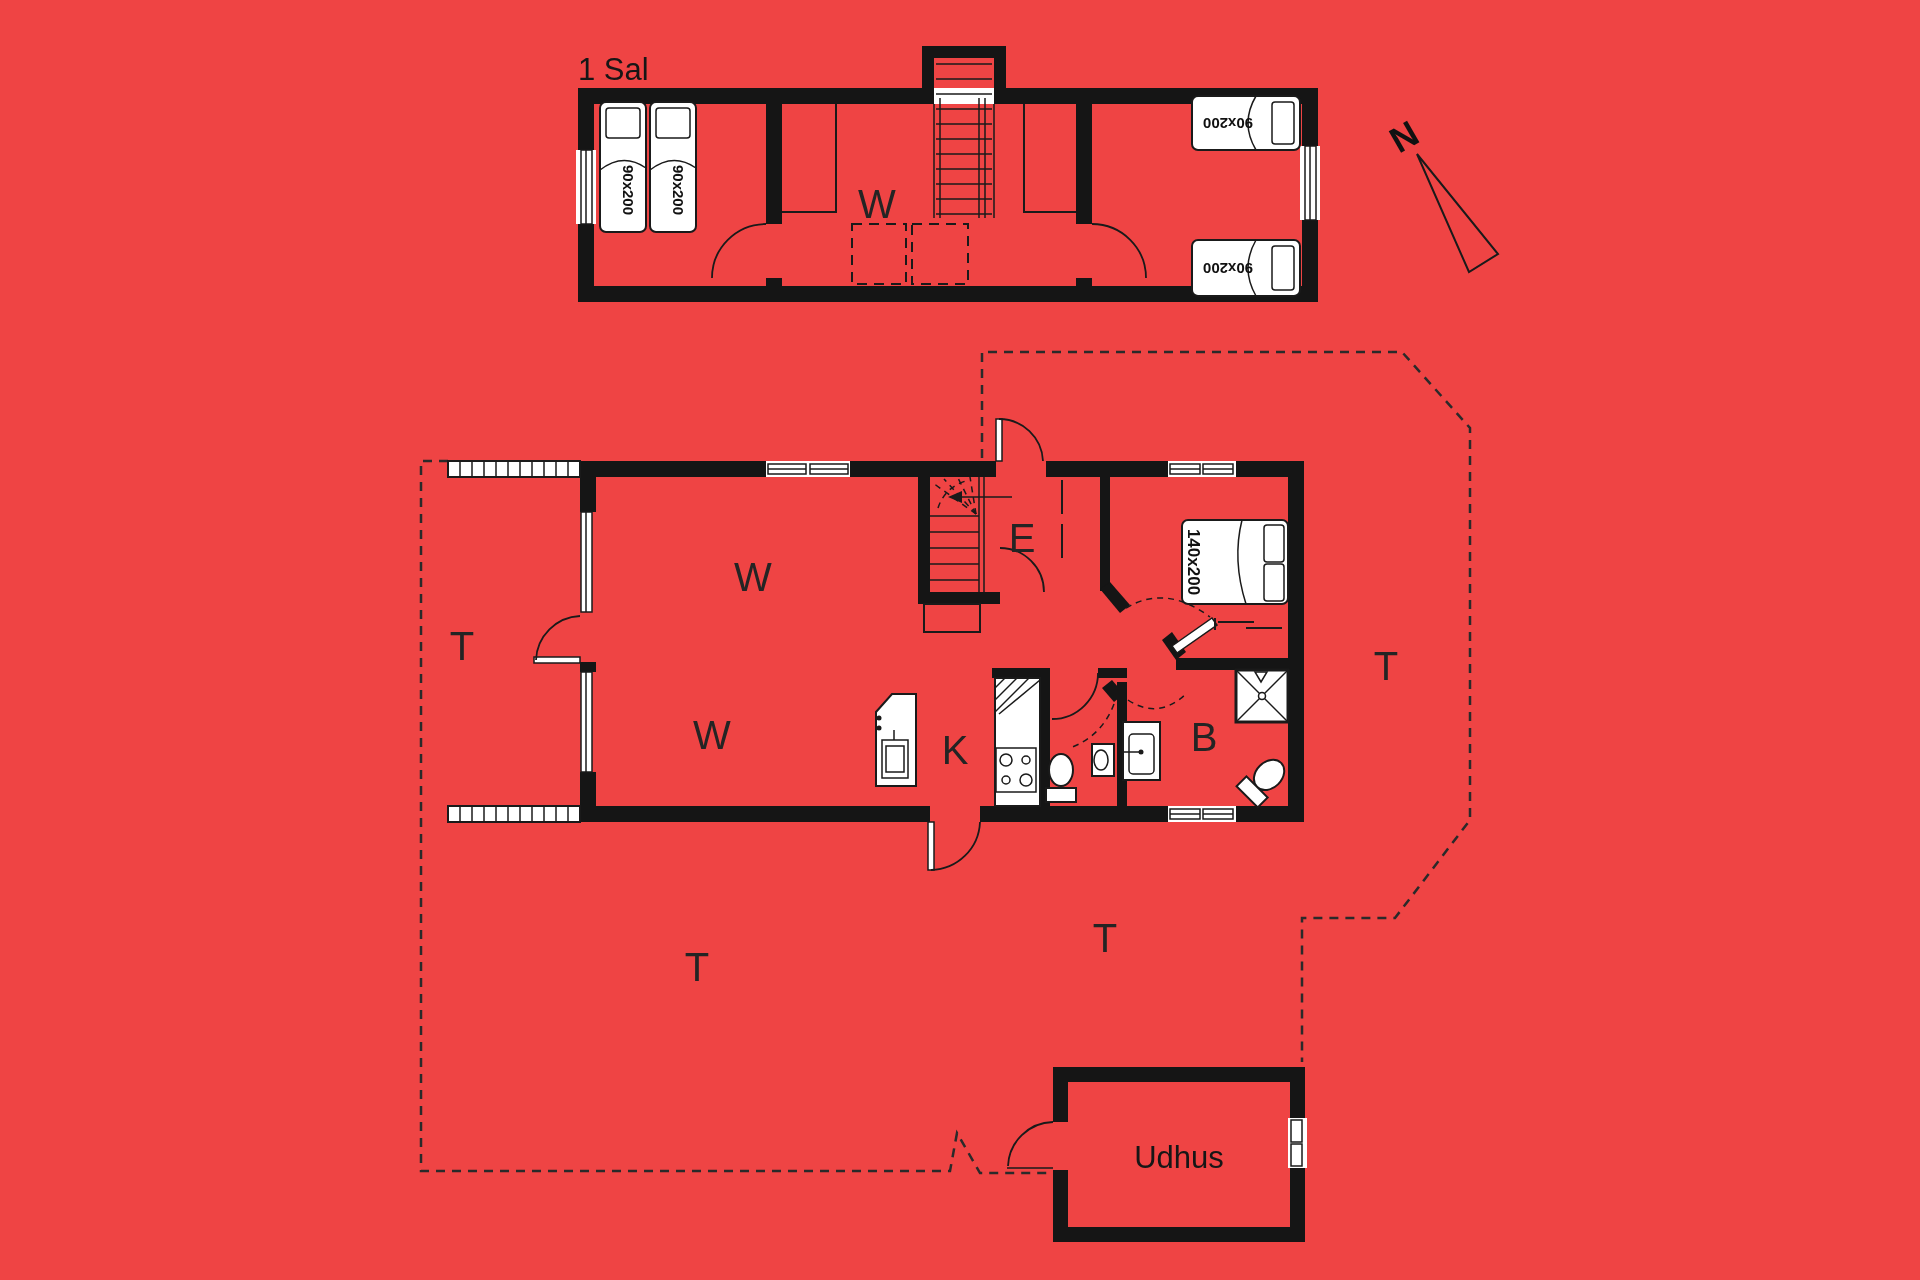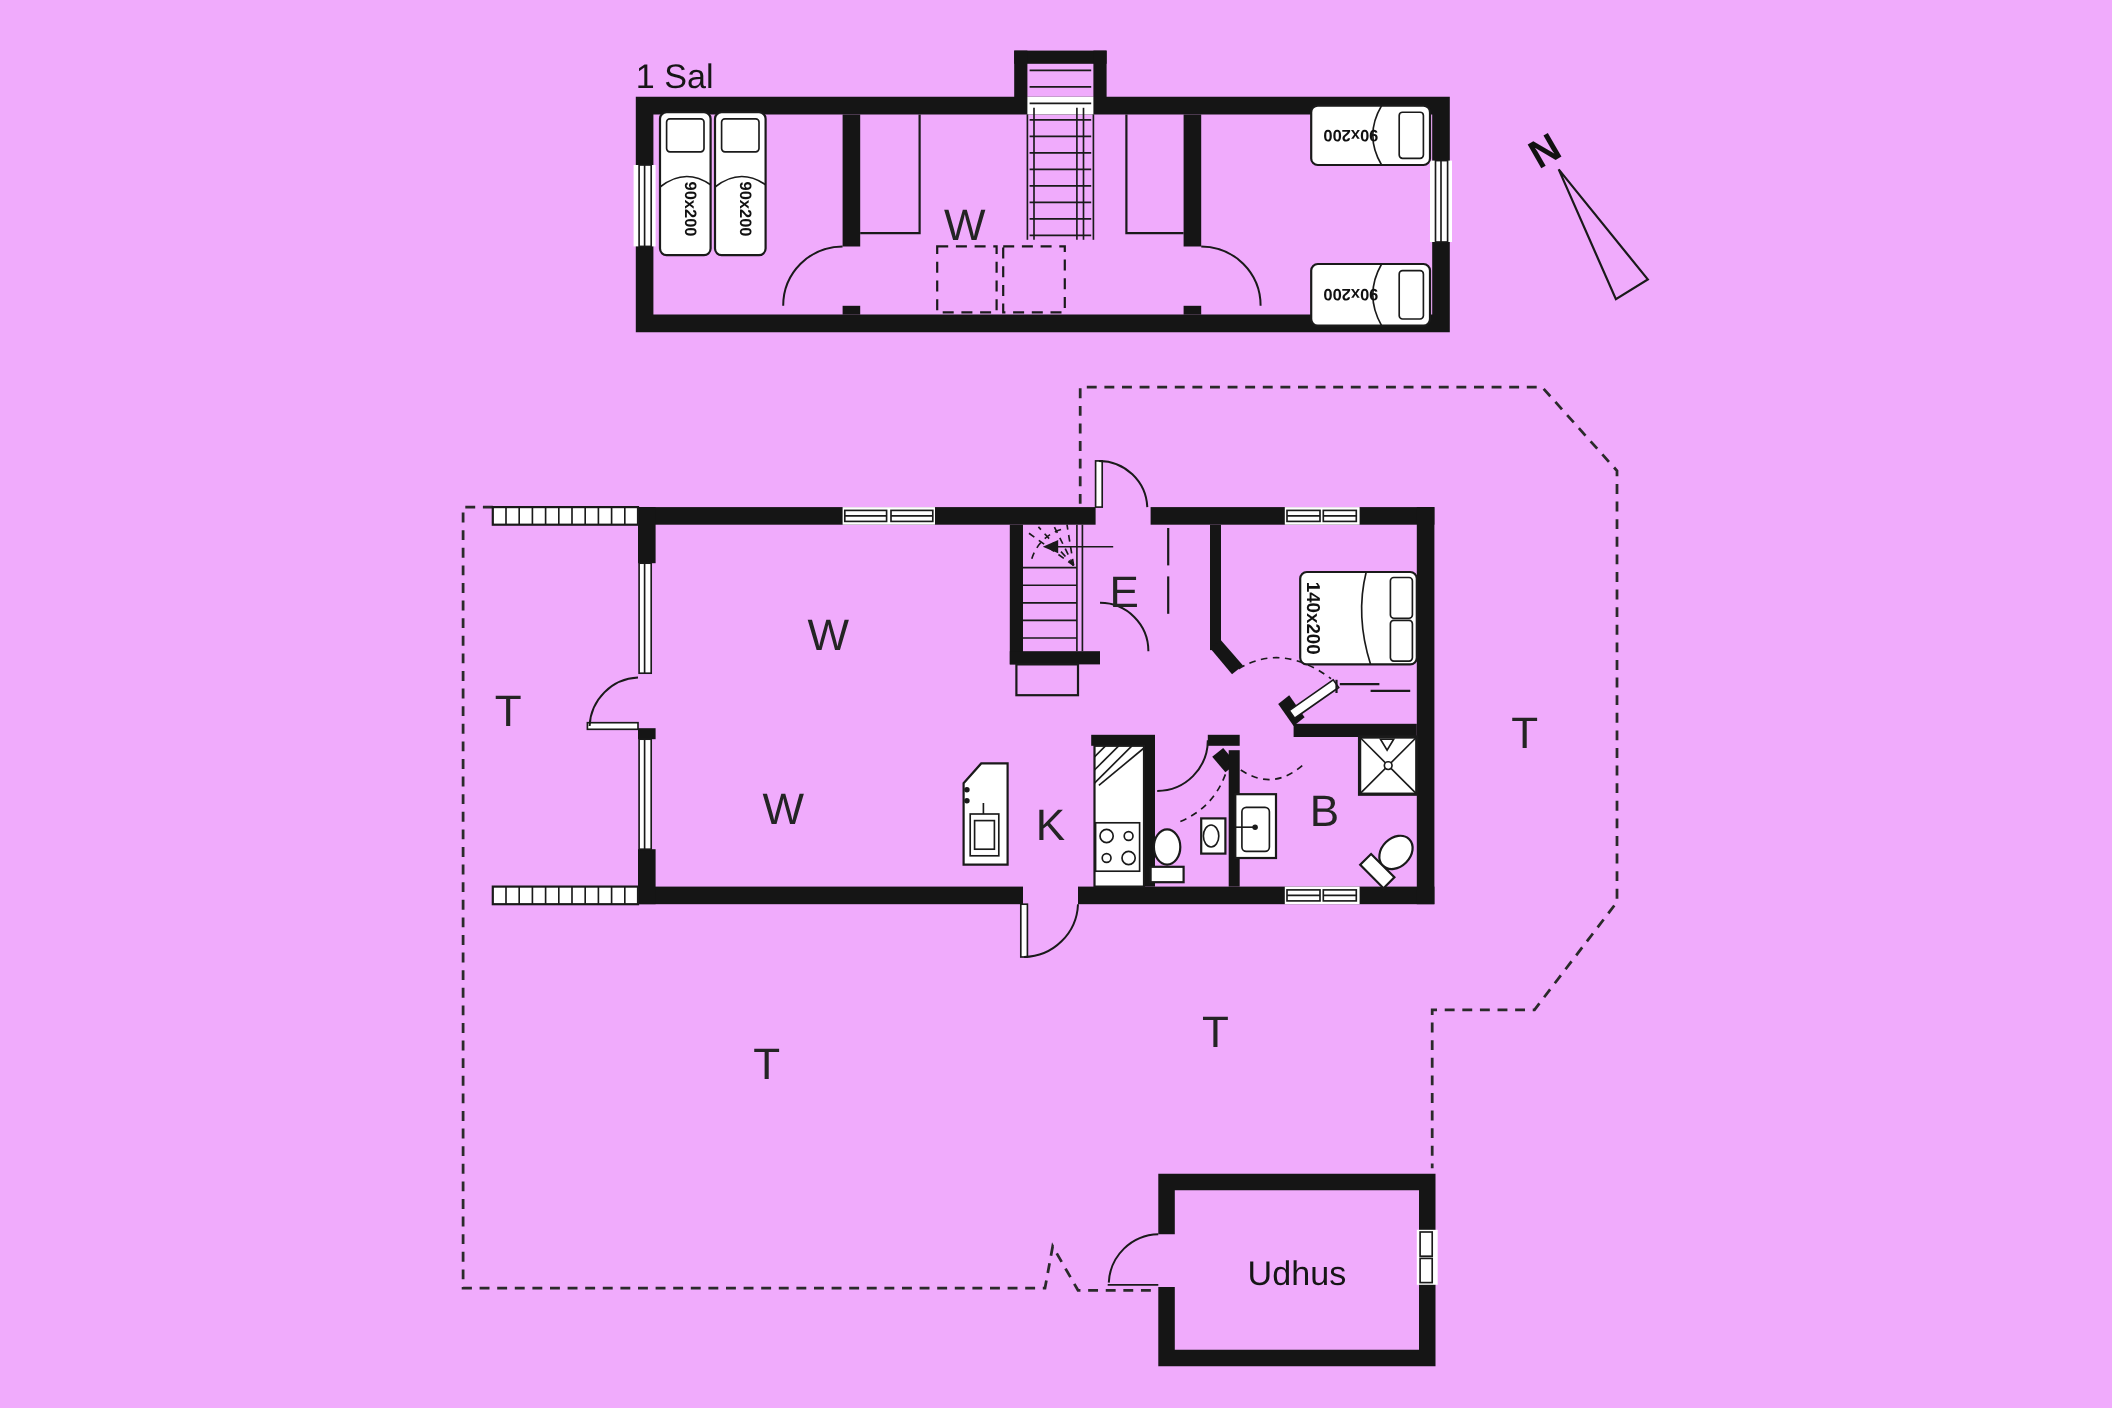--- a/index.html
+++ b/index.html
@@ -1,17 +1,17 @@
 <!DOCTYPE html>
 <html><head>
 <meta charset="utf-8">
 <style>
   html,body{margin:0;padding:0;background:#ffffff;}
   body{font-family:"Liberation Sans", sans-serif;}
-  .page{width:1920px;height:1280px;position:relative;background:#f0abfc;overflow:hidden;}
+  .page{width:1920px;height:1280px;position:relative;background:#ef4444;overflow:hidden;}
   svg{display:block;}
   .wall{fill:#151515;stroke:none;}
   .thin{fill:none;stroke:#1a1a1a;stroke-width:2;}
   .thin15{fill:none;stroke:#1a1a1a;stroke-width:1.5;}
   .fix{fill:#ffffff;stroke:#1a1a1a;stroke-width:2;}
   .fix15{fill:#ffffff;stroke:#1a1a1a;stroke-width:1.5;}
   .dash{fill:none;stroke:#2a2a2a;stroke-width:2.5;stroke-dasharray:9 7;}
   .dash2{fill:none;stroke:#1a1a1a;stroke-width:2;stroke-dasharray:10 7;}
   .dashthin{fill:none;stroke:#1a1a1a;stroke-width:1.5;stroke-dasharray:6 5;}
   .arc{fill:none;stroke:#1a1a1a;stroke-width:1.8;}

